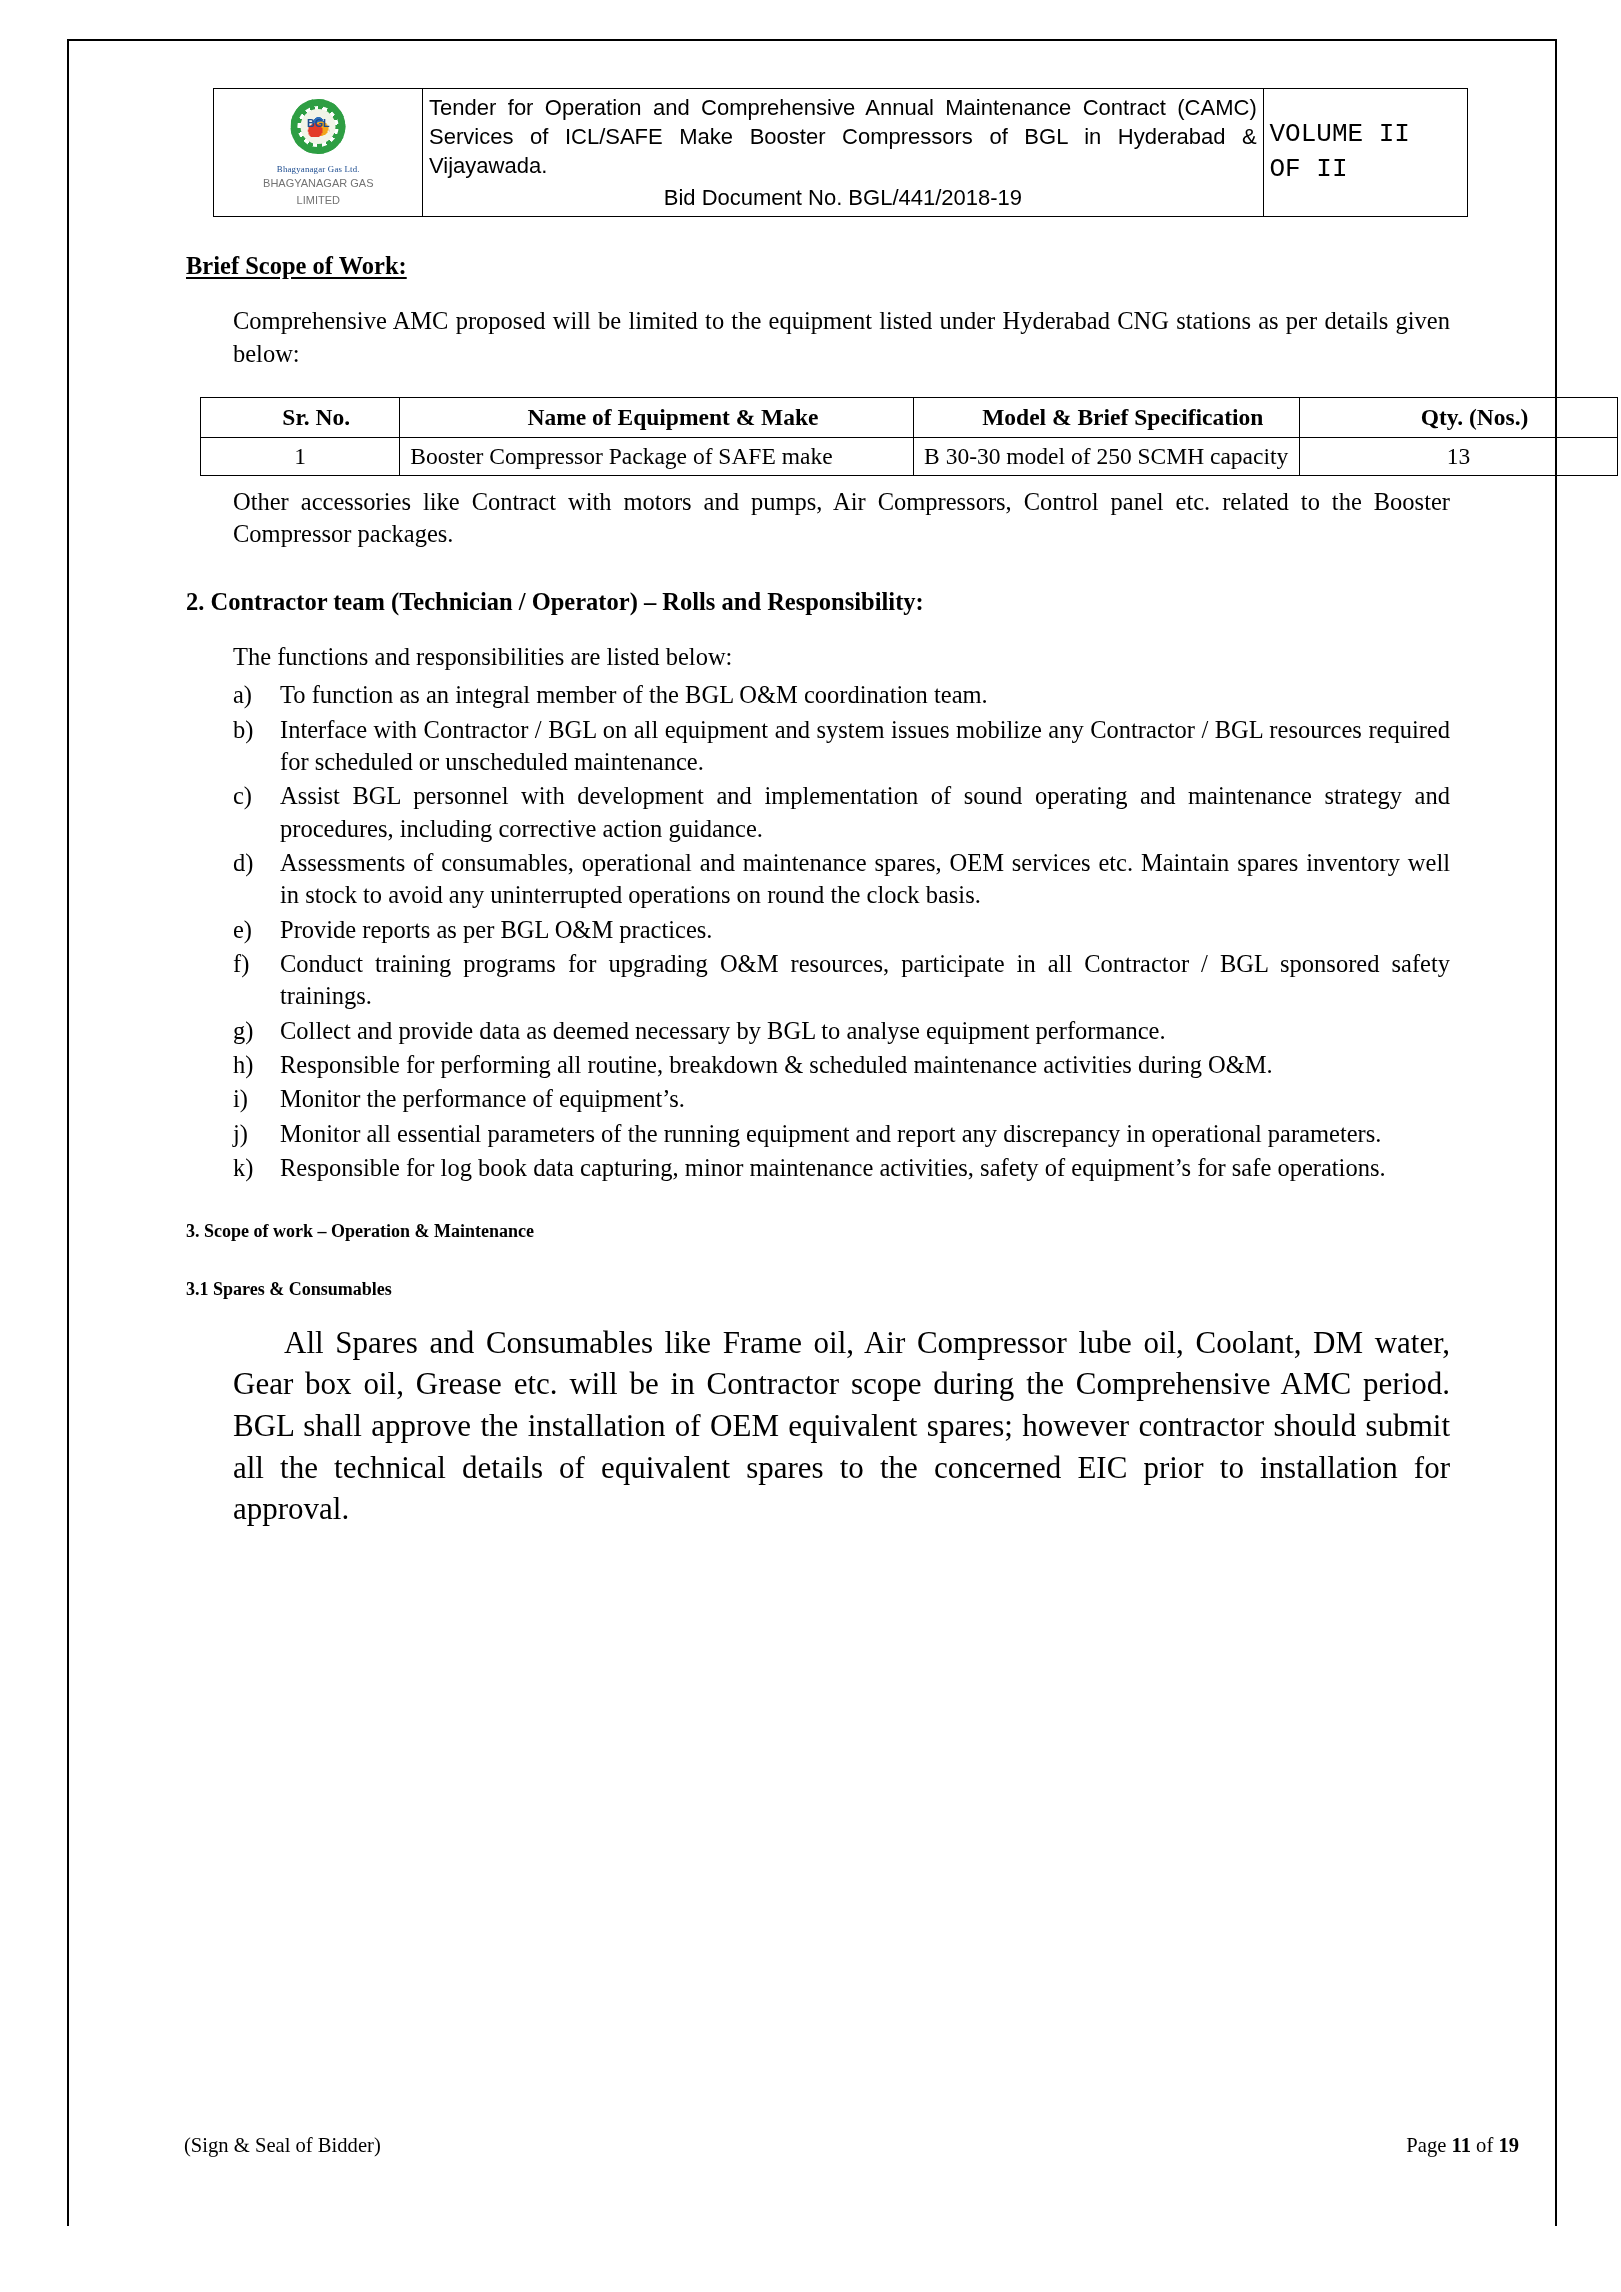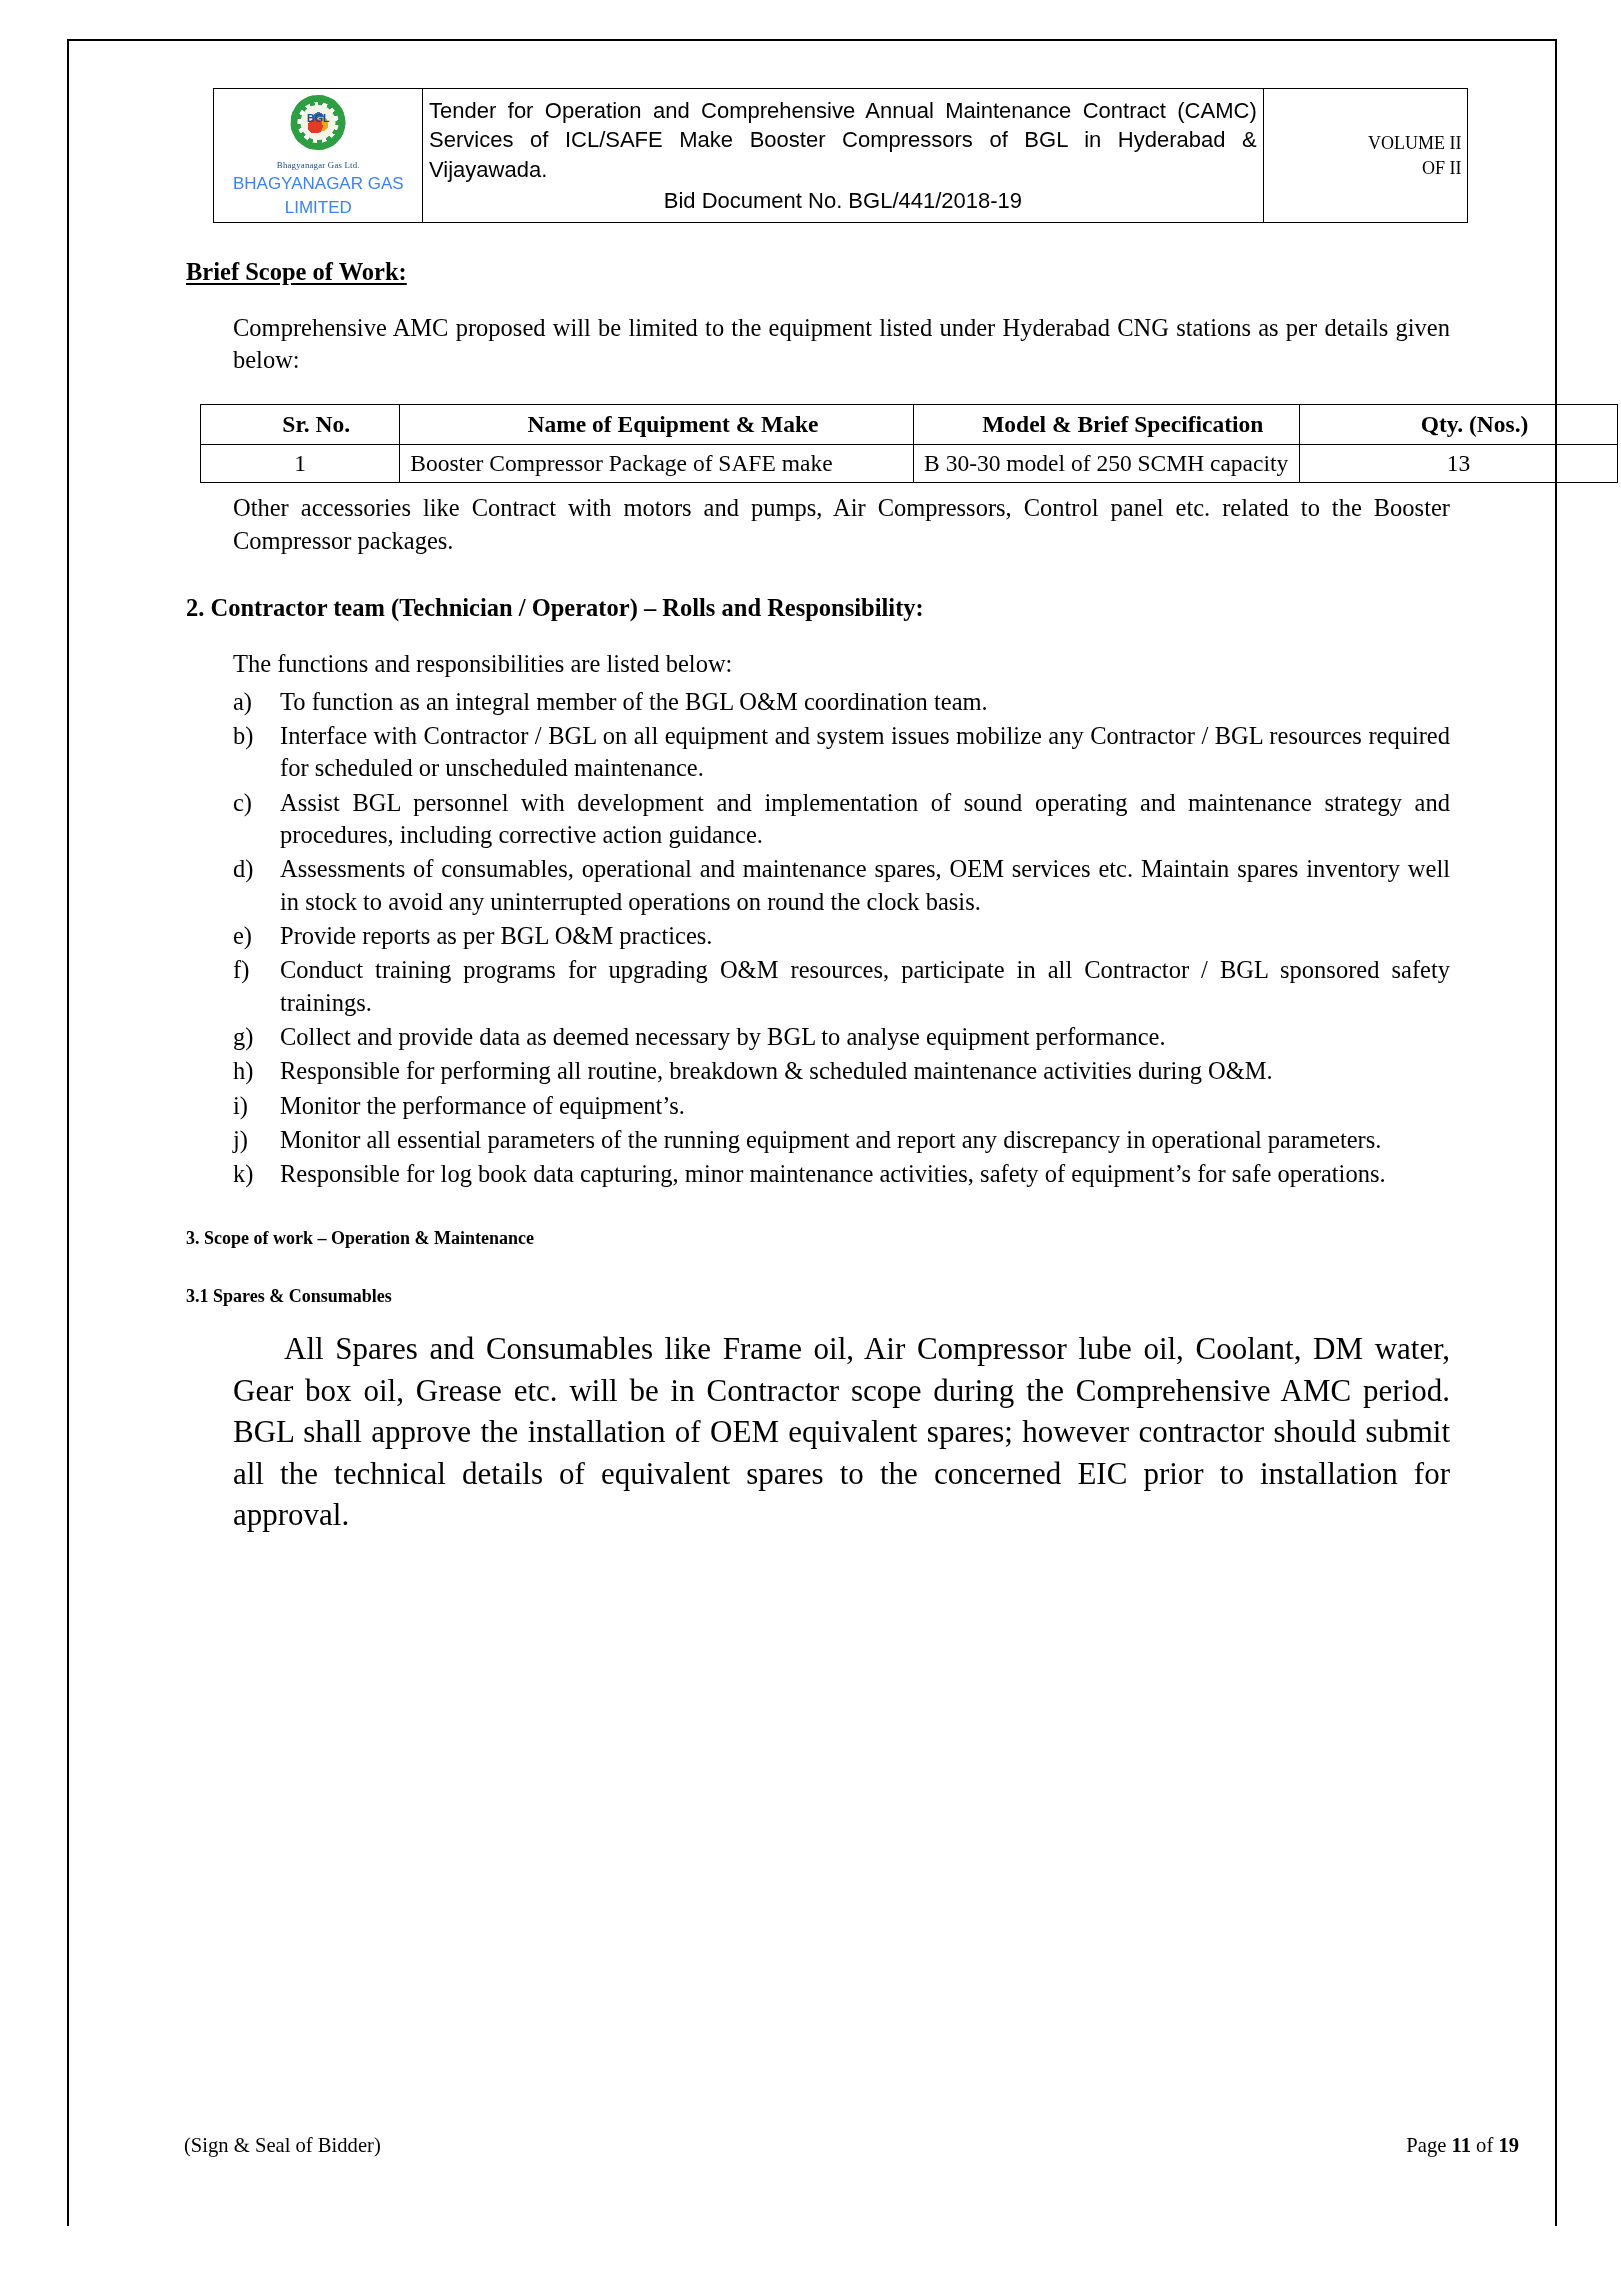--- a/index.html
+++ b/index.html
@@ -103,44 +103,44 @@
   }
   .logo-caption {
     font-size: 8.8px;
     color: #1b4b8f;
     font-family: "Liberation Serif", serif;
     margin-top: 1px;
     letter-spacing: 0.2px;
   }
   .org-name {
     font-family: "Liberation Sans", sans-serif;
-    font-size: 17px;
+    font-size: 11px;
     line-height: 1.25;
-    color: #3b82f6;
+    color: #737373;
     margin-top: 2.9px;
   }
   .title-cell {
     font-family: "Liberation Sans", sans-serif;
     font-size: 22px;
     line-height: 1.33;
     text-align: justify;
     text-align-last: justify;
     padding: 9.8px 9.8px 9.8px 11.8px;
   }
   .title-cell .bidno {
     display: block;
     text-align: center;
     text-align-last: center;
     margin-top: 2px;
   }
   .vol-cell {
     width: 192px;
-    text-align: right;
-    font-family: Liberation Serif, serif;
-    font-size: 18px;
+    text-align: left;
+    font-family: Liberation Mono, monospace;
+    font-size: 26px;
     line-height: 1.35;
   }
 
   
   h2.section-head {
     font-size: 24.5px;
     font-weight: bold;
     margin: 35px 0 0 0;
     text-decoration: underline;
     text-underline-offset: 2.9px;

